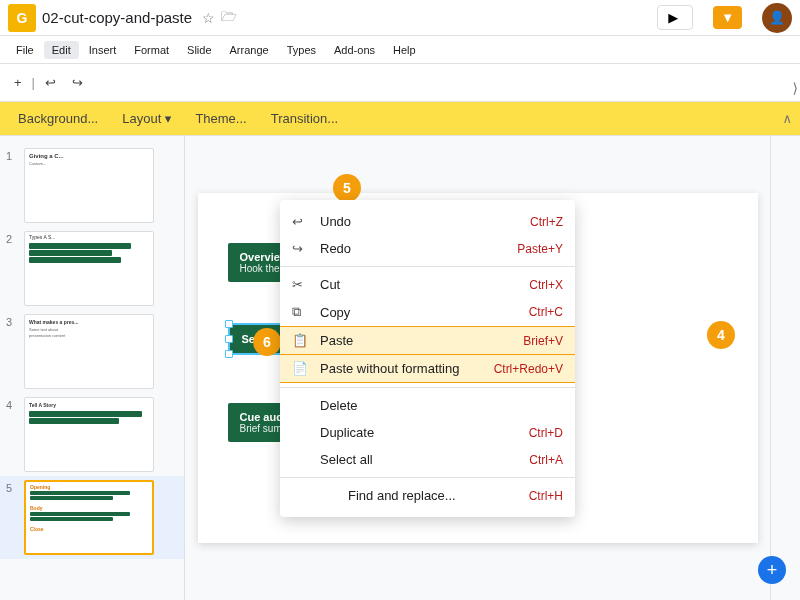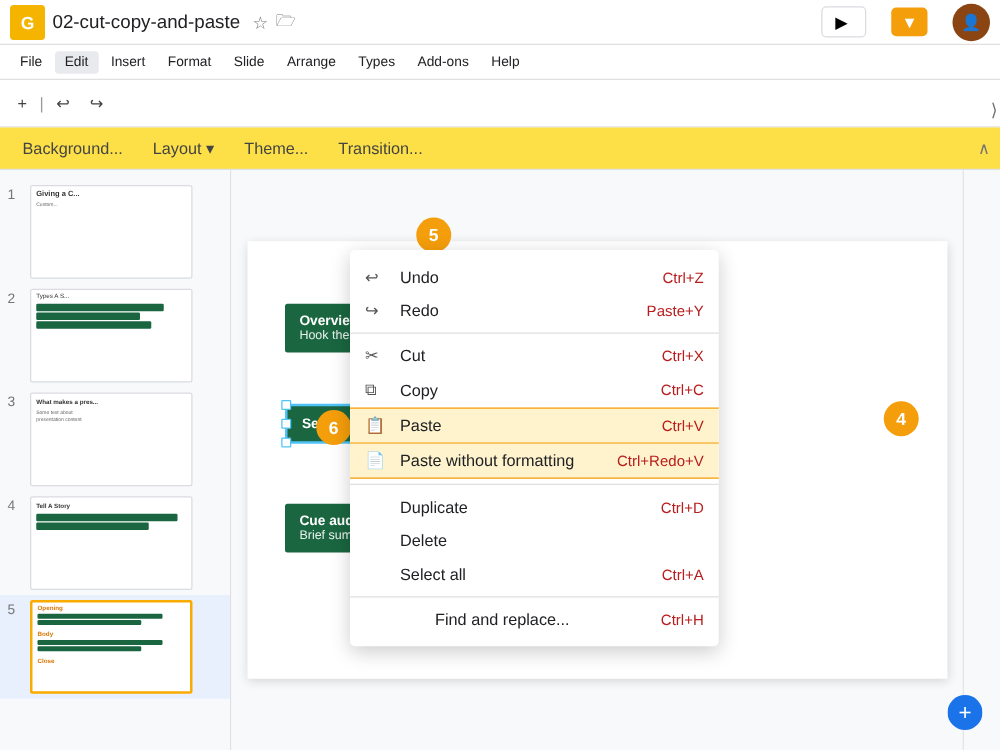--- a/index.html
+++ b/index.html
@@ -258,38 +258,38 @@
           <span class="menu-row-shortcut">Ctrl+X</span>
         </div>
         <div class="menu-row">
           <span class="menu-row-icon">⧉</span>
           <span class="menu-row-label">Copy</span>
           <span class="menu-row-shortcut">Ctrl+C</span>
         </div>
         <div class="menu-row paste-highlighted" style="background:#fff3cd; border: 1px solid #f59e0b; border-left: none; border-right: none;">
           <span class="menu-row-icon">📋</span>
           <span class="menu-row-label">Paste</span>
-          <span class="menu-row-shortcut">Ctrl+V</span>
+          <span class="menu-row-shortcut">Brief+V</span>
         </div>
         <div class="menu-row paste-without-highlighted" style="background:#fff3cd; border: 1px solid #f59e0b; border-top: none; border-left: none; border-right: none;">
           <span class="menu-row-icon">📄</span>
           <span class="menu-row-label">Paste without formatting</span>
           <span class="menu-row-shortcut">Ctrl+Redo+V</span>
         </div>
       </div>
       <div class="menu-section">
         <div class="menu-row">
           <span class="menu-row-icon"></span>
+          <span class="menu-row-label">Delete</span>
+          <span class="menu-row-shortcut"></span>
+        </div>
+        <div class="menu-row">
+          <span class="menu-row-icon"></span>
           <span class="menu-row-label">Duplicate</span>
           <span class="menu-row-shortcut">Ctrl+D</span>
-        </div>
-        <div class="menu-row">
-          <span class="menu-row-icon"></span>
-          <span class="menu-row-label">Delete</span>
-          <span class="menu-row-shortcut"></span>
         </div>
         <div class="menu-row">
           <span class="menu-row-icon"></span>
           <span class="menu-row-label">Select all</span>
           <span class="menu-row-shortcut">Ctrl+A</span>
         </div>
       </div>
       <div class="menu-section">
         <div class="menu-row">
           <span class="menu-row-icon"></span>

